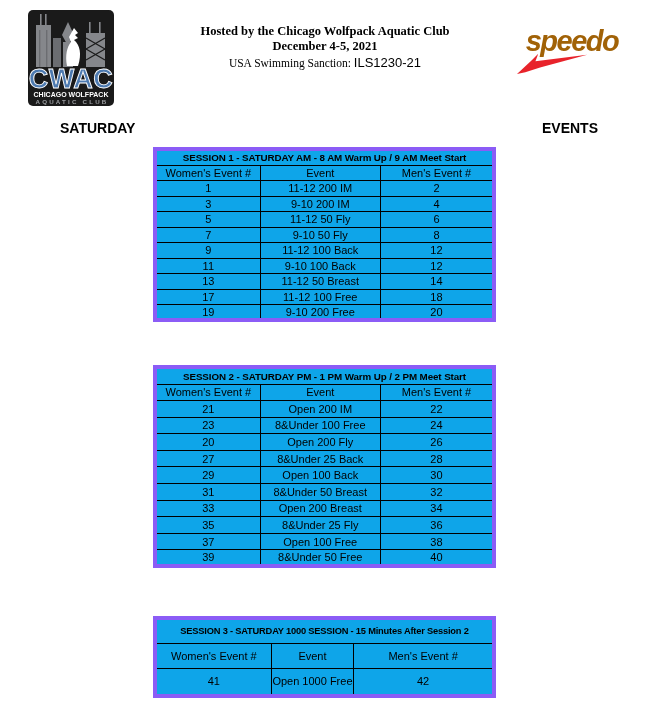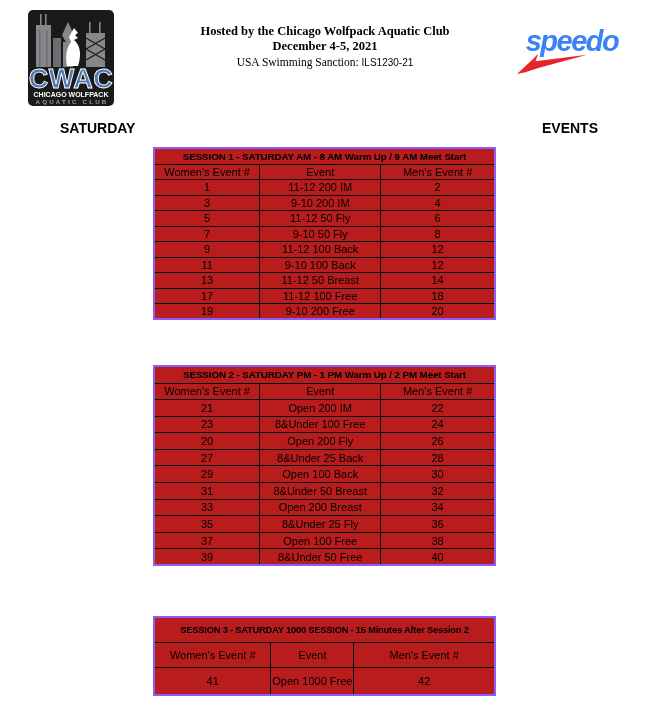--- a/index.html
+++ b/index.html
@@ -26,40 +26,40 @@
   .cwac-sub1 { fill:#ffffff; font:bold 7px "Liberation Sans",sans-serif; }
   .cwac-sub2 { fill:#9b9da1; font:bold 6.2px "Liberation Sans",sans-serif; letter-spacing:2.2px; }
 
   
   .title-block { left:120px; top:24px; width:410px; text-align:center;
                  font-family:"Liberation Serif", serif; }
   .main-title { font-size:22px; font-weight:bold; line-height:26px; white-space:nowrap; }
   .host-line  { font-size:12.5px; font-weight:bold; line-height:15px; }
   .date-line  { font-size:12.5px; font-weight:bold; line-height:15px; }
   .sanction-line { font-size:11.5px; line-height:17px; }
-  .sanction-line .num { font-family:"Liberation Sans",sans-serif; font-size:10px; }
+  .sanction-line .num { font-family:"Liberation Sans",sans-serif; font-size:13px; }
 
   
   .speedo-logo { left:508px; top:27px; width:128px; height:55px; text-align:center; }
   .speedo-word { font:bold italic 29px "Liberation Sans",sans-serif;
-                 letter-spacing:-1.5px; color:#3b82f6; line-height:28px; }
+                 letter-spacing:-1.5px; color:#a16207; line-height:28px; }
   .speedo-swoosh { display:block; margin:-4px auto 0 6px; }
   .swoosh-shape { fill:var(--speedo-red,#e8232b); }
 
   
   .label-day    { left:60px;  top:120px; font-size:14px; font-weight:bold; }
   .label-events { left:542px; top:120px; font-size:14px; font-weight:bold; }
 
   
   .tbl { position:absolute; left:153px; width:343px; }
   .tbl-1 { top:147px; }
   .tbl-2 { top:365px; }
   .tbl-3 { top:616px; }
   table.evt { width:100%; border-collapse:collapse; table-layout:fixed;
-              border:2px solid #8b5cf6; background:#b91c1c; }
+              border:4px solid #8b5cf6; background:#0ea5e9; }
   .evt th, .evt td { border:1px solid #000; text-align:center; vertical-align:middle;
                      padding:0; font-weight:normal; font-size:11px; overflow:hidden;
                      white-space:nowrap; }
   .evt .session-title { font-weight:bold; }
   .tbl-1 .session-title, .tbl-2 .session-title { font-size:9.8px; letter-spacing:-0.1px; }
   .tbl-3 .session-title { font-size:9.3px; letter-spacing:-0.2px; }
 
   .tbl-1 tr.session { height:16px; }  .tbl-1 tr.cols { height:15.5px; }  .tbl-1 tbody tr { height:15.5px; }
   .tbl-2 tr.session { height:17px; }  .tbl-2 tr.cols { height:16.5px; }  .tbl-2 tbody tr { height:16.6px; }
   .tbl-3 tr.session { height:25px; }  .tbl-3 tr.cols { height:25px; }    .tbl-3 tbody tr { height:28px; }

